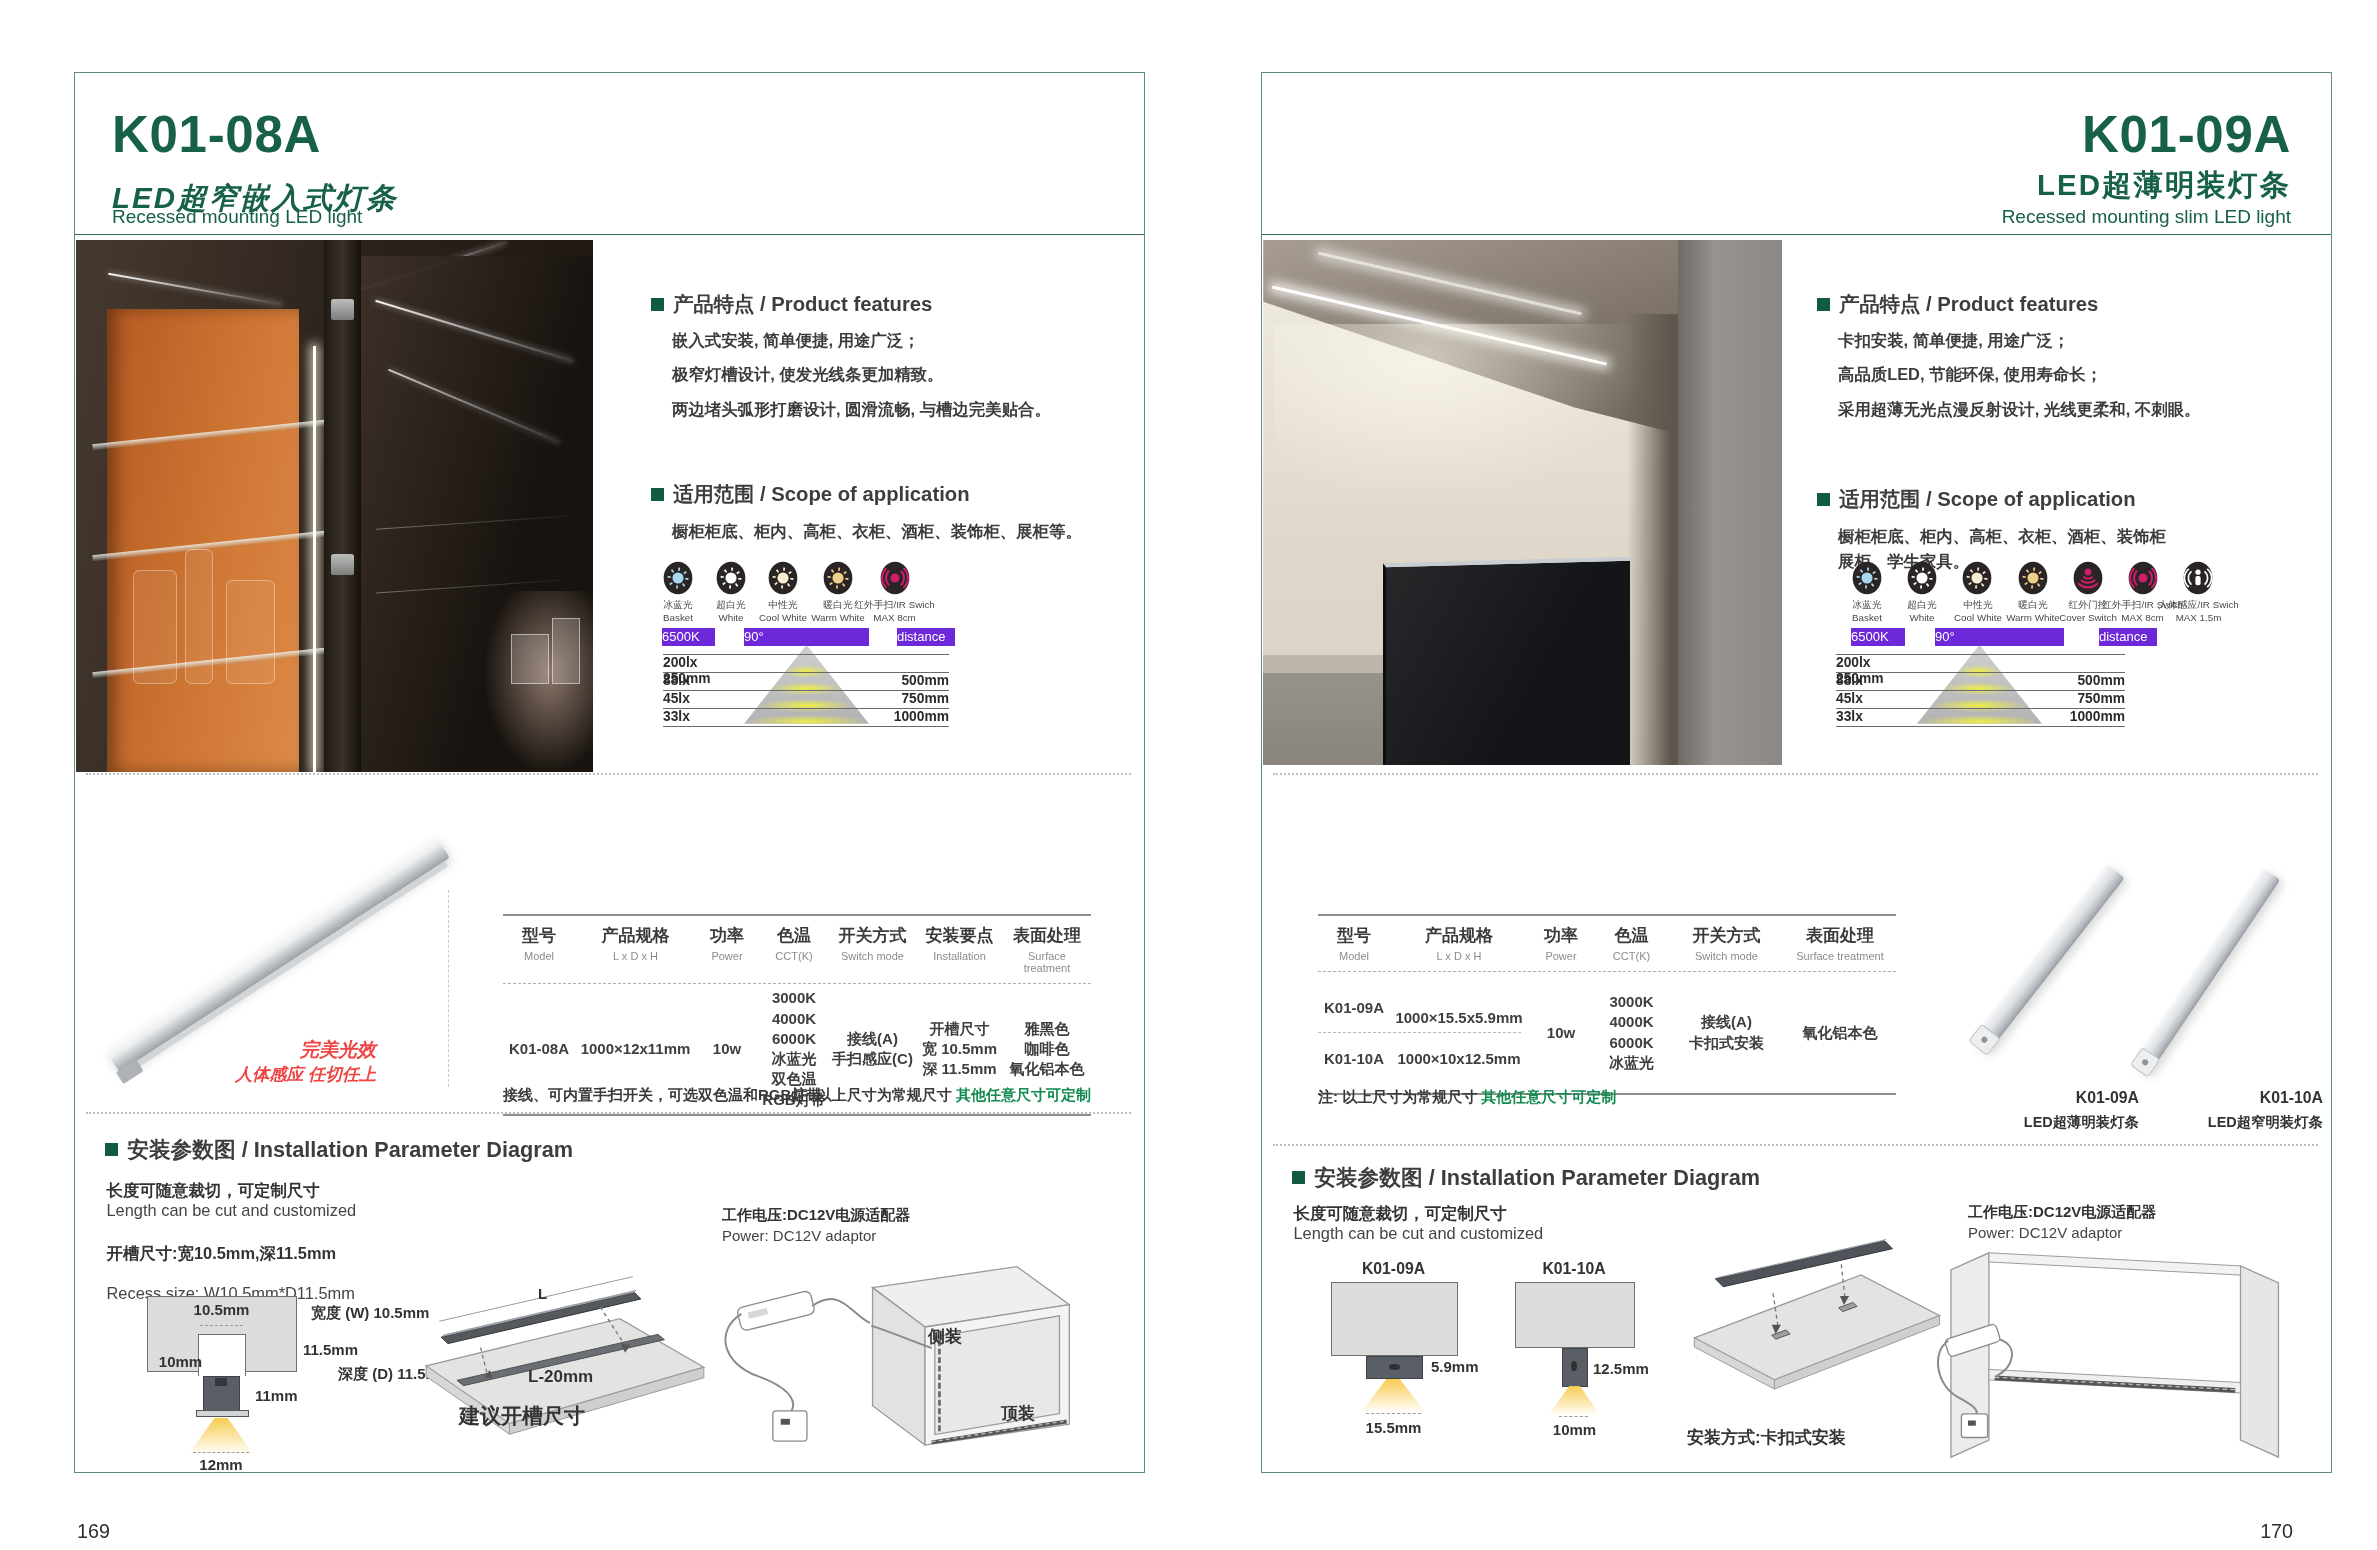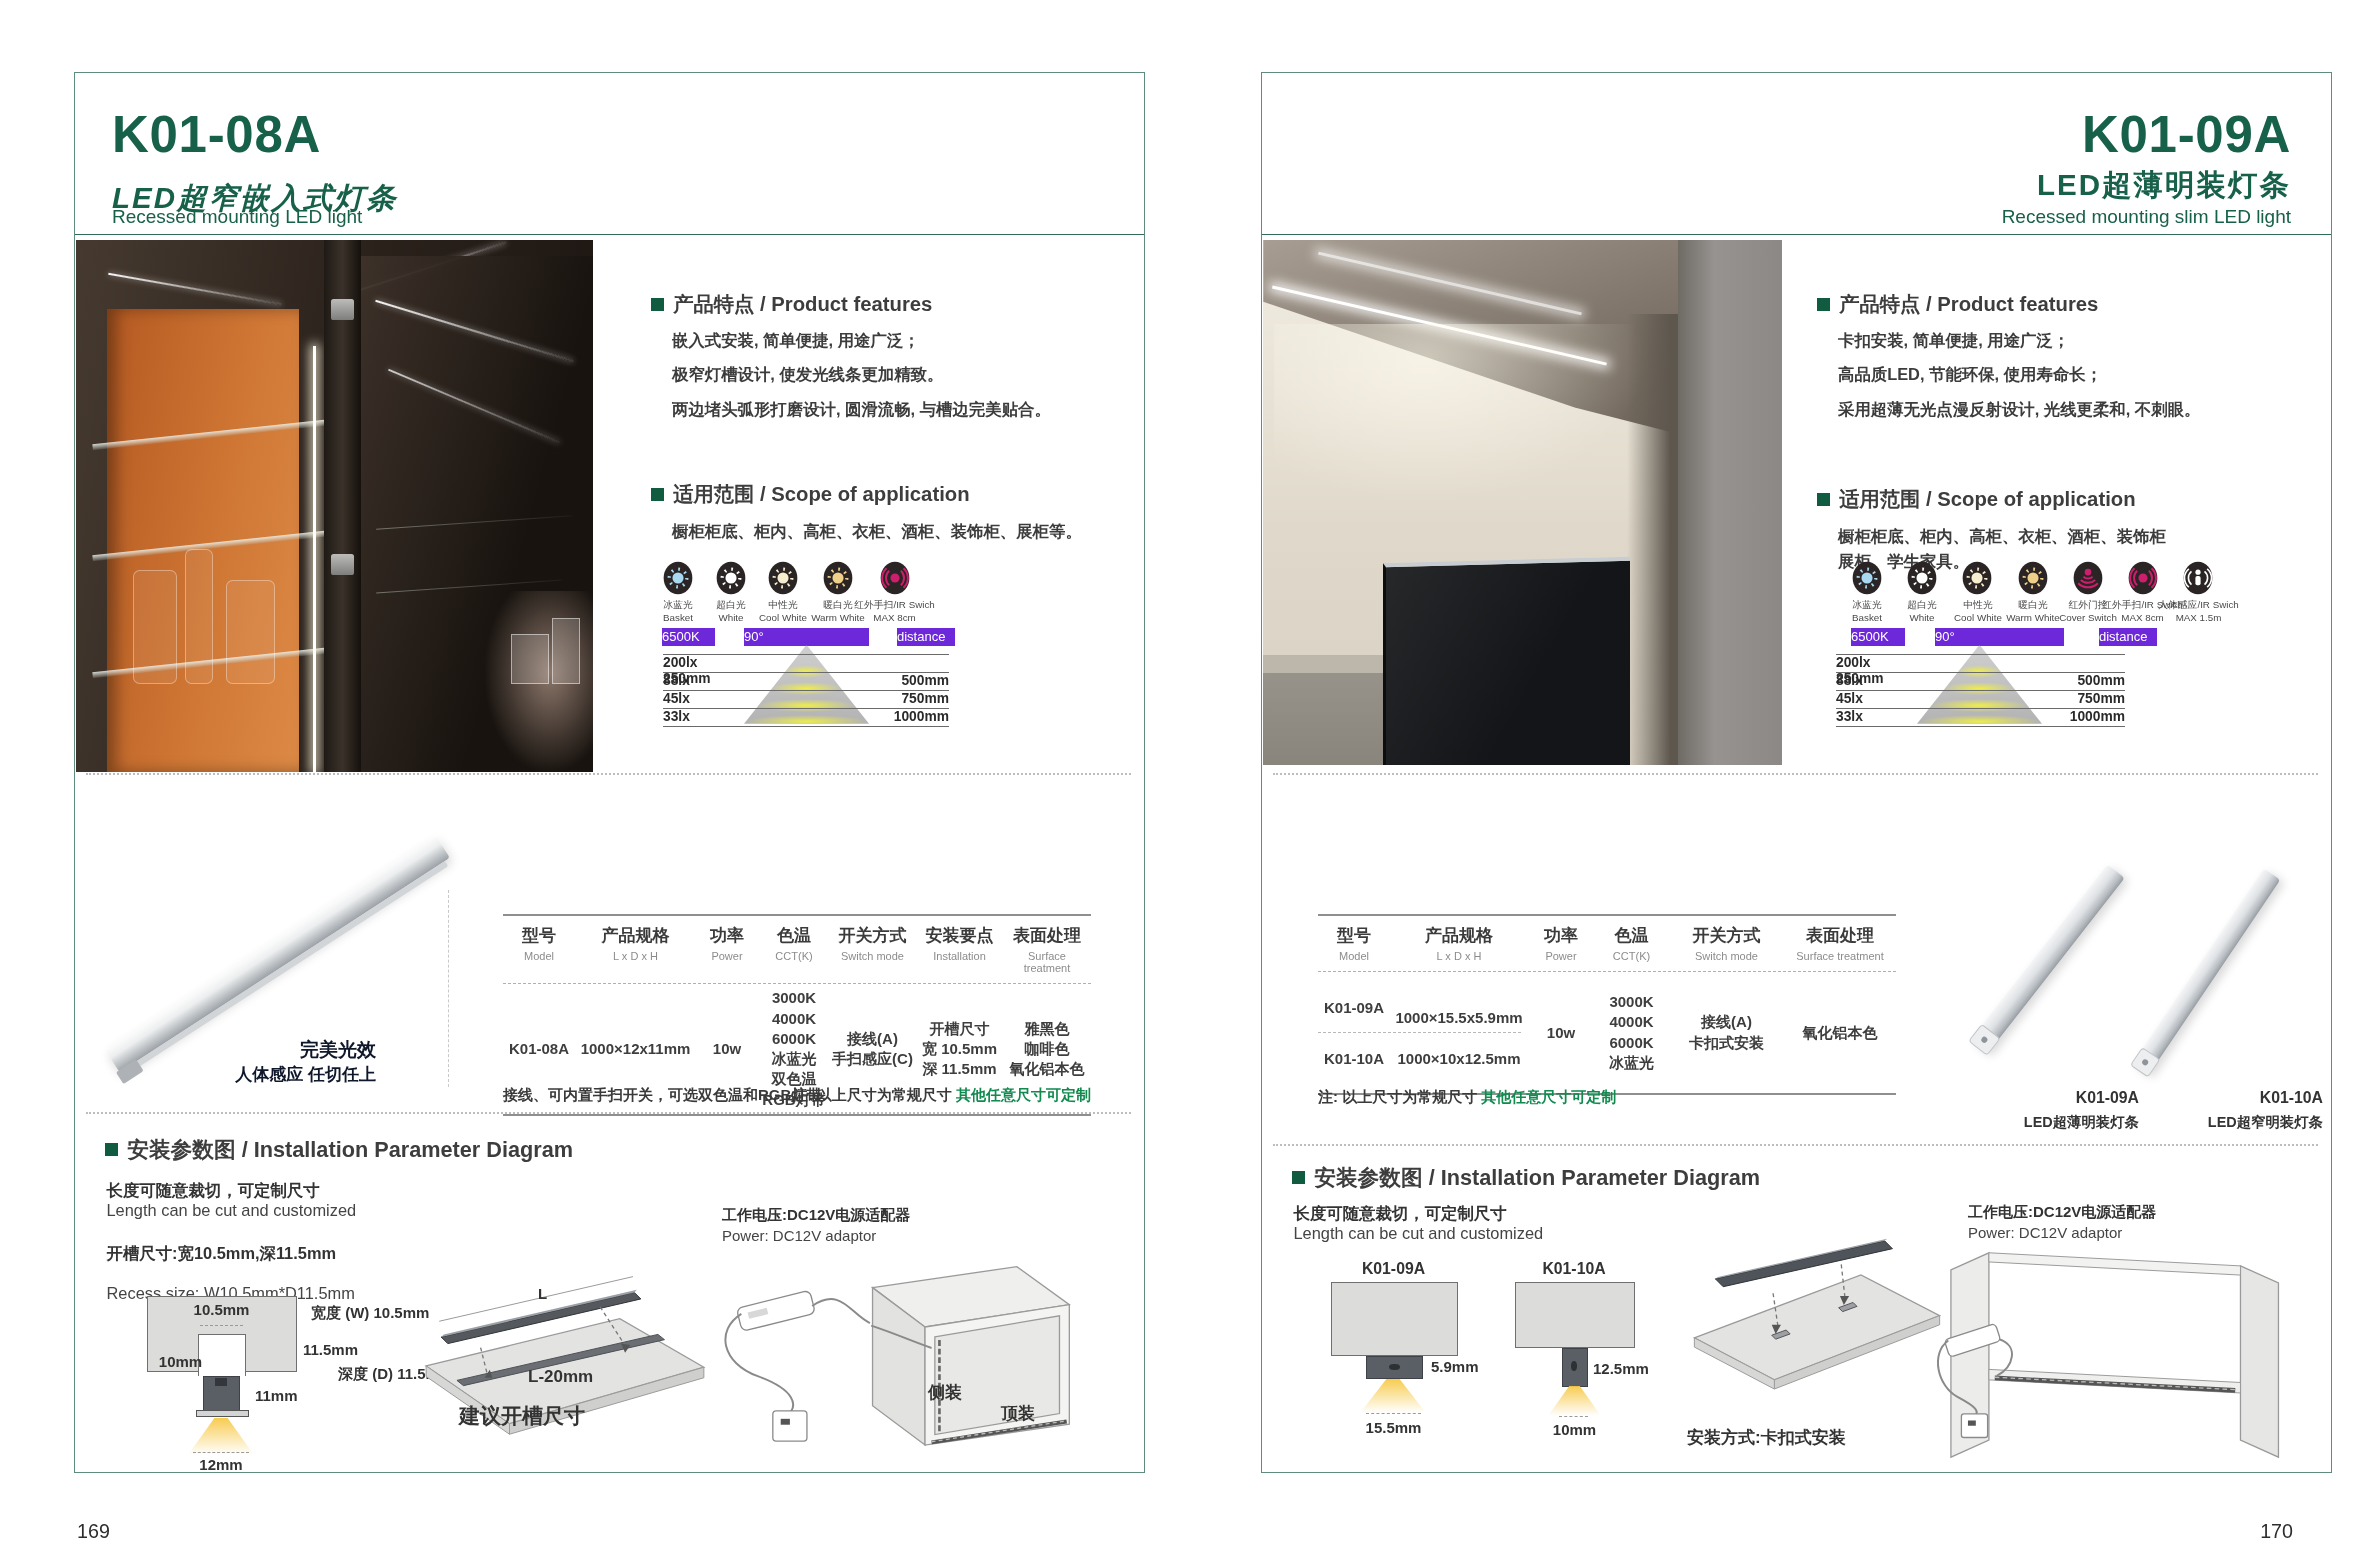--- a/index.html
+++ b/index.html
@@ -38,21 +38,21 @@
   .rt-left{display:flex;flex-direction:column;justify-content:center;}
   .rt-row{display:flex;align-items:center;height:50px;}
   .rt-row span{text-align:center;font-size:15px;font-weight:600;color:#3e3e3e;}
   .rt-sep{border-top:1.3px dashed #b8b8b8;margin-right:6.6px;}
   .tnote{font-size:15px;font-weight:bold;color:#3a3a3a;white-space:nowrap;}
   .note-green{color:#128a4f;}
   .inst-head-t{font-size:21.7px;font-weight:bold;color:#3d3d3d;white-space:nowrap;}
   .inst-t-cn{font-size:16.4px;font-weight:bold;color:#333;white-space:nowrap;}
   .inst-t-en{font-size:16.4px;color:#444;white-space:nowrap;}
   .d-label{font-size:15px;font-weight:bold;color:#333;white-space:nowrap;}
-  .cap-green{font-weight:bold;color:#0f172a;}
+  .cap-green{font-weight:bold;color:#ef4444;font-style:italic;}
   .board{background:#dcdcda;border:1.3px solid #6f6f6f;position:absolute;}
   .profile{background:#5a5f66;border:1.3px solid #3e4248;position:absolute;}
   .cone{position:absolute;clip-path:polygon(40% 0,60% 0,100% 100%,0 100%);background:linear-gradient(180deg,rgba(247,201,72,.95),rgba(247,201,72,0));}
   .dimline{position:absolute;border-top:1.3px dashed #9a9a9a;}
   .pagenum{position:absolute;top:1504px;font-size:19.7px;color:#2e2e2e;margin-top:16px;}
   
   .photoL{overflow:hidden;background:linear-gradient(100deg,#463a30 0%,#2a211b 50%,#1a1410 100%);}
   .photoL>div{position:absolute;}
   .pl-orange{left:6%;top:13%;width:37%;height:87%;background:linear-gradient(100deg,#b55a22 0%,#cf7634 55%,#dd8a46 100%);box-shadow:inset 9.2px 0 14.4px rgba(0,0,0,.35);}
   .pl-shelf{left:3%;width:45%;height:5.9px;background:linear-gradient(180deg,rgba(238,244,238,.85),rgba(150,160,150,.2));transform:rotate(-6deg);}
@@ -363,21 +363,21 @@
       <polygon points="260,60 480,28 560,86 340,120" fill="#efefed" stroke="#9a9a9a" stroke-width="2"></polygon>
       <polygon points="260,60 340,120 340,300 260,240" fill="#e2e2e0" stroke="#9a9a9a" stroke-width="2"></polygon>
       <polygon points="340,120 560,86 560,268 340,300" fill="#f4f4f2" stroke="#9a9a9a" stroke-width="2"></polygon>
       <polygon points="355,135 545,103 545,252 355,284" fill="#e8e8e6" stroke="#9a9a9a" stroke-width="2"></polygon>
       <line x1="362" y1="140" x2="362" y2="280" stroke="#666" stroke-width="4" stroke-dasharray="9 4"></line>
       <line x1="350" y1="296" x2="556" y2="264" stroke="#555" stroke-width="6"></line>
       <line x1="350" y1="295" x2="556" y2="263" stroke="#bbb" stroke-width="2" stroke-dasharray="6 5"></line>
       <path d="M258 118 C 300 132, 320 142, 350 152" fill="none" stroke="#8a8a8a" stroke-width="3"></path>
     </svg>
   </div>
-  <div class="abs d-label" style="left:853px;top:1308px;font-size:17px;">侧装</div>
+  <div class="abs d-label" style="left:853px;top:1252px;font-size:17px;">侧装</div>
   <div class="abs d-label" style="left:926px;top:1329px;font-size:17px;">顶装</div>
 </div>
 
 <div class="page" id="pageR">
 
   <div class="abs green b title-model ralign" style="left:459px;top:31.5px;width:570px;">K01-09A</div>
   <div class="abs green b title-cn ralign" style="left:459px;top:93px;width:570px;">LED超薄明装灯条</div>
   <div class="abs green title-en ralign" style="left:459px;top:133px;width:570px;">Recessed mounting slim LED light</div>
   <div class="hrg" style="top:161px;"></div>
 

